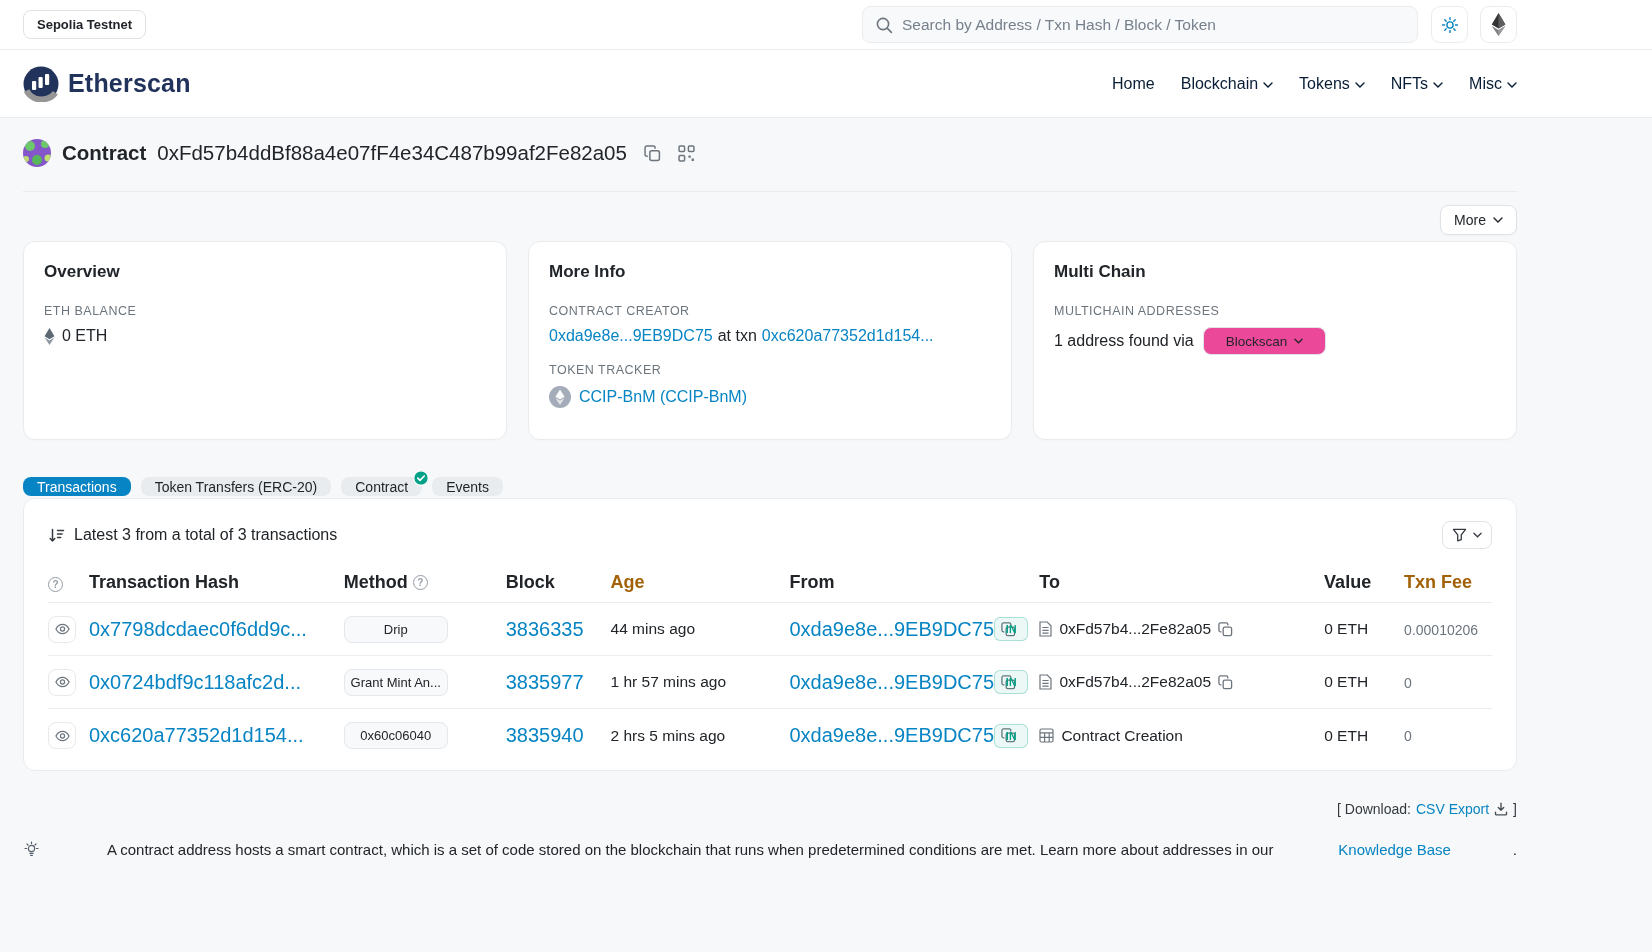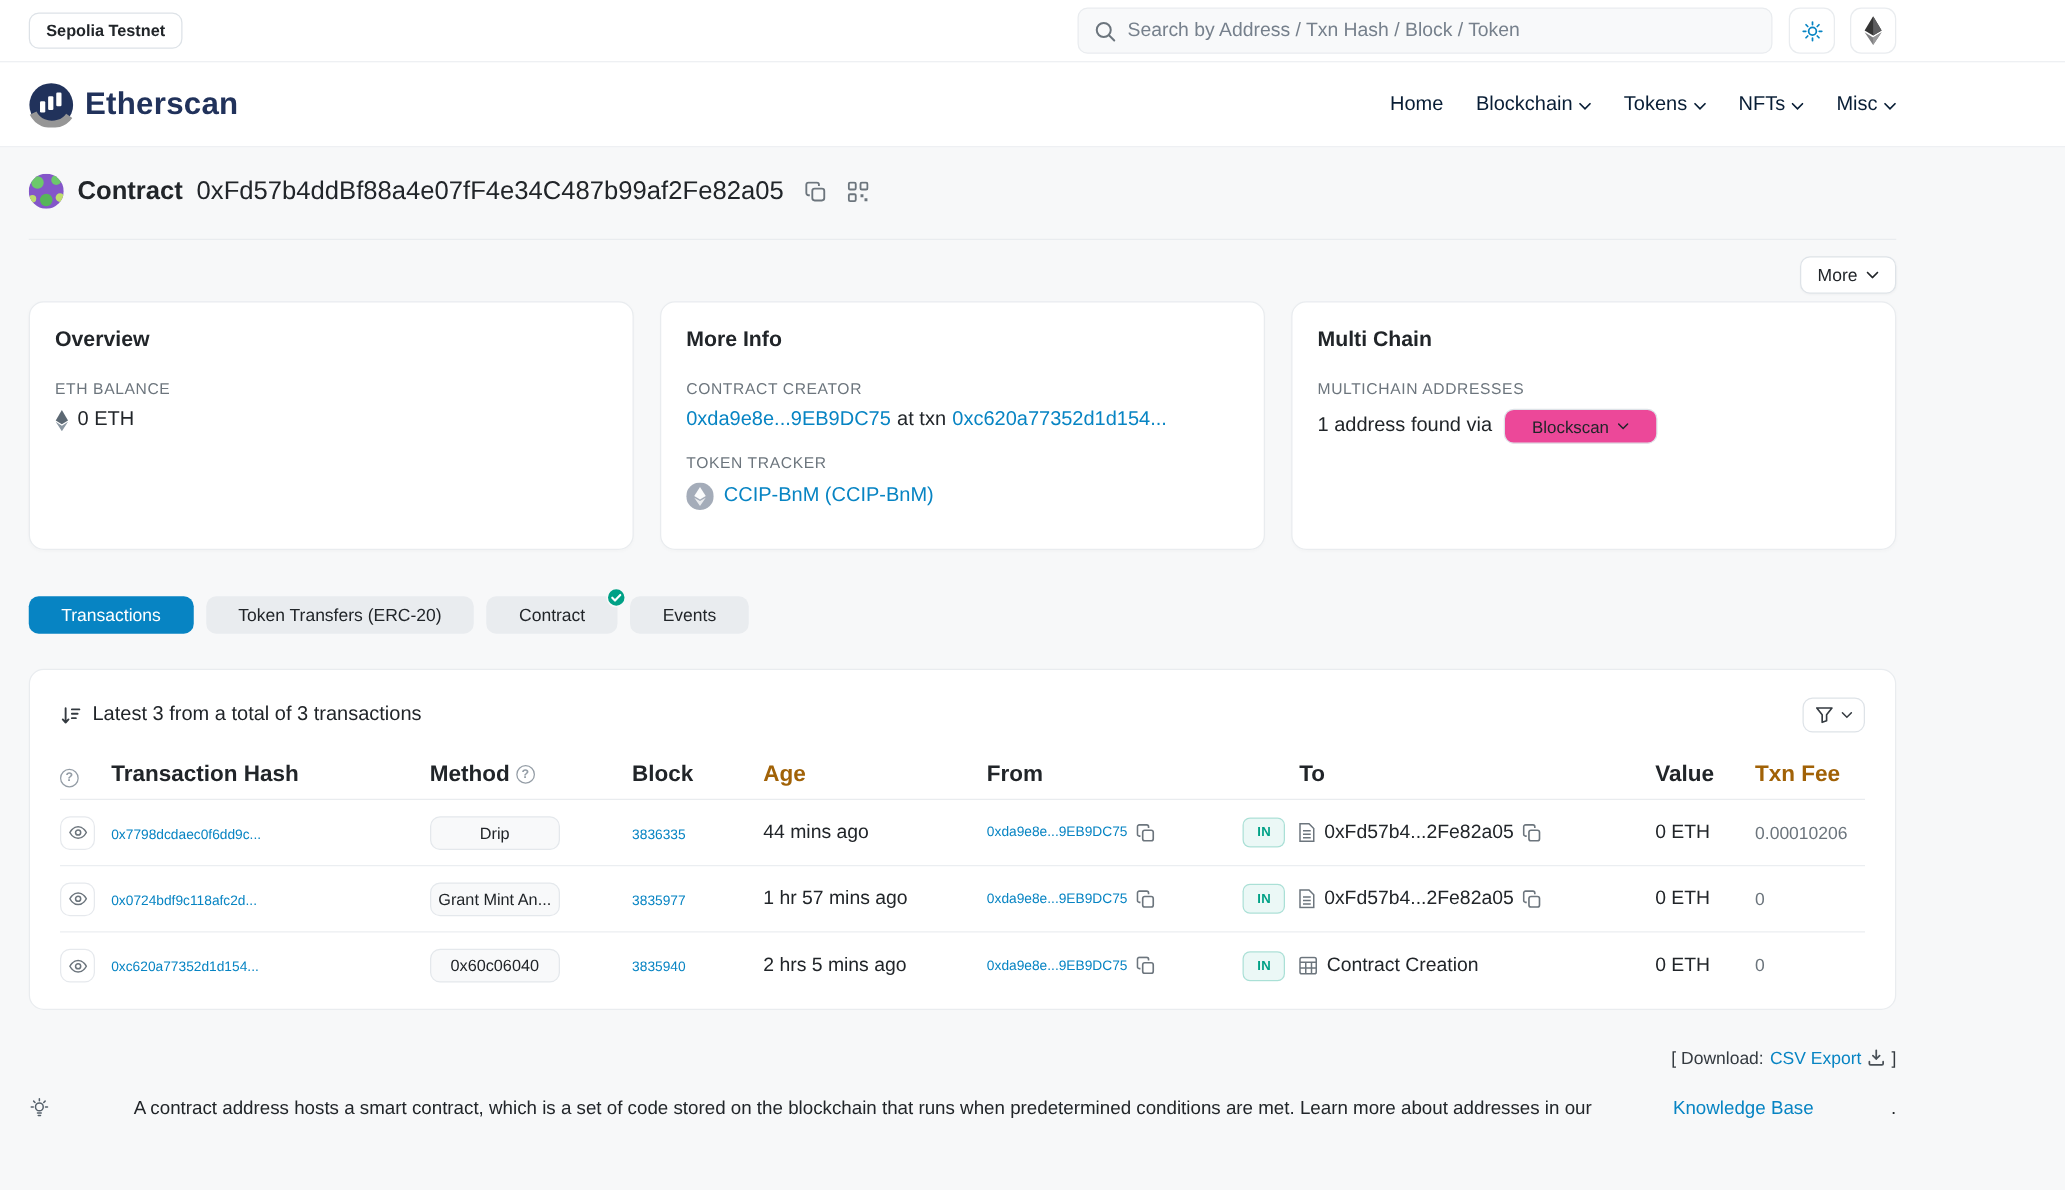--- a/index.html
+++ b/index.html
@@ -77,30 +77,30 @@
   .tracker-line { display: flex; align-items: center; gap: 8px; font-size: 16px; }
   .provider-btn {
     display: inline-flex; align-items: center; gap: 7px; height: 28px; padding: 0 22px;
     background: #ec4899; border: 1px solid #dee3e8; border-radius: 8px; font-size: 13.5px;
     color: #212529; cursor: pointer; font-family: inherit; margin-left: 4px;
   }
 
   
   .tabs-row { margin-top: 37px; display: flex; gap: 10px; align-items: center; }
   .tab {
-    position: relative; height: 30px; padding: 0 26px; border-radius: 8px;
+    position: relative; height: 19px; padding: 0 14px; border-radius: 8px;
     display: inline-flex; align-items: center; font-size: 14px; font-weight: 500;
     background: #e9ecef; color: #212529; cursor: pointer; border: none; font-family: inherit;
   }
   .tab.active { background: #0784c3; color: #fff; }
   .tab .check-badge { position: absolute; top: -7px; right: -7px; display: flex; }
 
   
   .table-card {
-    margin-top: 28px; background: #fff; border: 1px solid #e9ecef;
+    margin-top: 2px; background: #fff; border: 1px solid #e9ecef;
     border-radius: 12px; padding: 0 24px 8px;
   }
   .summary-row { padding-top: 22px; display: flex; align-items: center; gap: 9px; font-size: 16px; height: 50px; }
   .filter-btn {
     margin-left: auto; height: 28px; padding: 0 9px; display: inline-flex; align-items: center; gap: 6px;
     background: #fff; border: 1px solid #dee3e8; border-radius: 8px; cursor: pointer;
   }
   .thead { margin-top: 14px; display: flex; align-items: center; height: 40px; border-bottom: 1px solid #e9ecef;
     font-size: 18px; font-weight: 700; color: #212529; }
   .tr { display: flex; align-items: center; height: 53px; border-bottom: 1px solid #ebeef1; }
@@ -124,21 +124,21 @@
     width: 15px; height: 15px; border: 1.3px solid #949da6; border-radius: 50%;
     display: inline-flex; align-items: center; justify-content: center;
     font-size: 10px; color: #949da6; font-weight: 700;
   }
   .qmark::before { content: "?"; }
 
   .eye-btn {
     width: 28px; height: 27px; border: 1px solid #e6e9ed; border-radius: 8px;
     background: #fff; display: flex; align-items: center; justify-content: center; cursor: pointer;
   }
-  .hash-link, .block-link, .from-link { font-size: 11px; }
+  .hash-link, .block-link, .from-link { font-size: 20px; }
   .age-text, .value-text, .to-text { font-size: 15.5px; color: #212529; }
   .fee-text { font-size: 14px; color: #6c757d; }
   .method-badge {
     width: 104px; height: 27px; border-radius: 8px; background: #f8f9fa;
     border: 1px solid #e4e8ec; display: flex; align-items: center; justify-content: center;
     font-size: 13px; color: #212529; white-space: nowrap; overflow: hidden;
   }
   .in-badge {
     width: 34px; height: 24px; border-radius: 6px; background: rgba(0,161,134,.08);
     border: 1px solid rgba(0,161,134,.28); color: #00a186; font-size: 10.5px; font-weight: 700;

